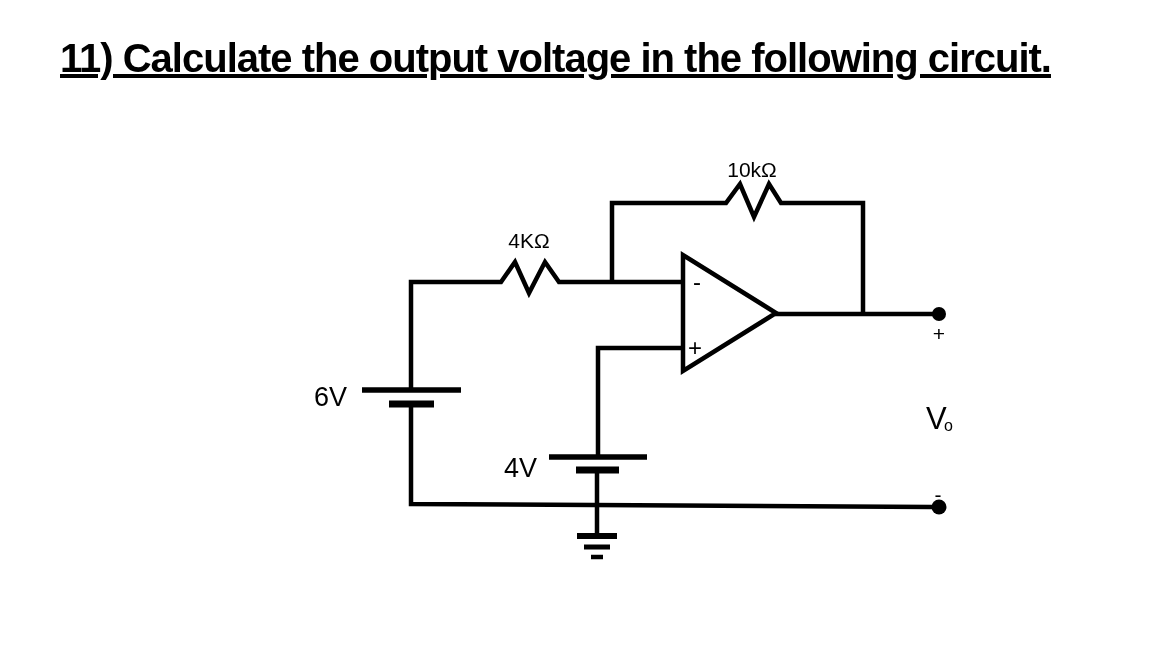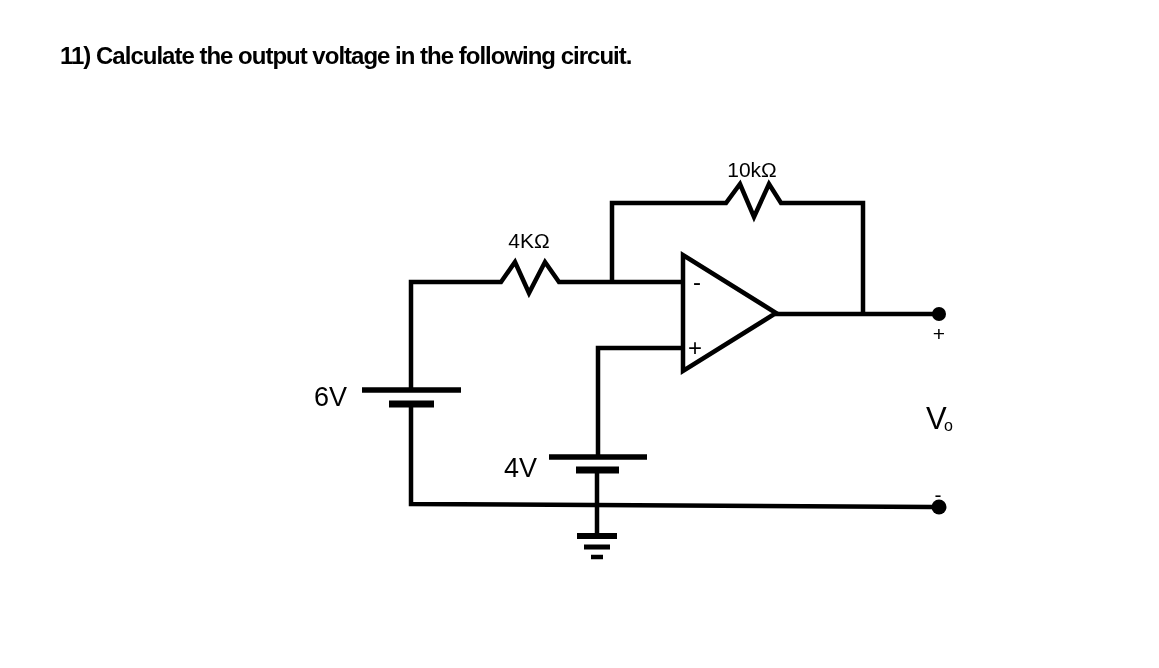--- a/index.html
+++ b/index.html
@@ -11,26 +11,27 @@
     position: relative;
     width: 1159px;
     height: 668px;
     background: #ffffff;
     overflow: hidden;
     font-family: "Liberation Sans", sans-serif;
   }
   .title {
     position: absolute;
     left: 60px;
-    top: 42px;
-    font-size: 24px;
+    top: 36px;
+    font-size: 40px;
     font-weight: 700;
     letter-spacing: -1px;
     color: #000000;
     white-space: nowrap;
+    text-decoration: underline;
   }
   .circuit-svg {
     position: absolute;
     left: 0;
     top: 0;
     width: 1159px;
     height: 668px;
   }
   .wire {
     fill: none;

